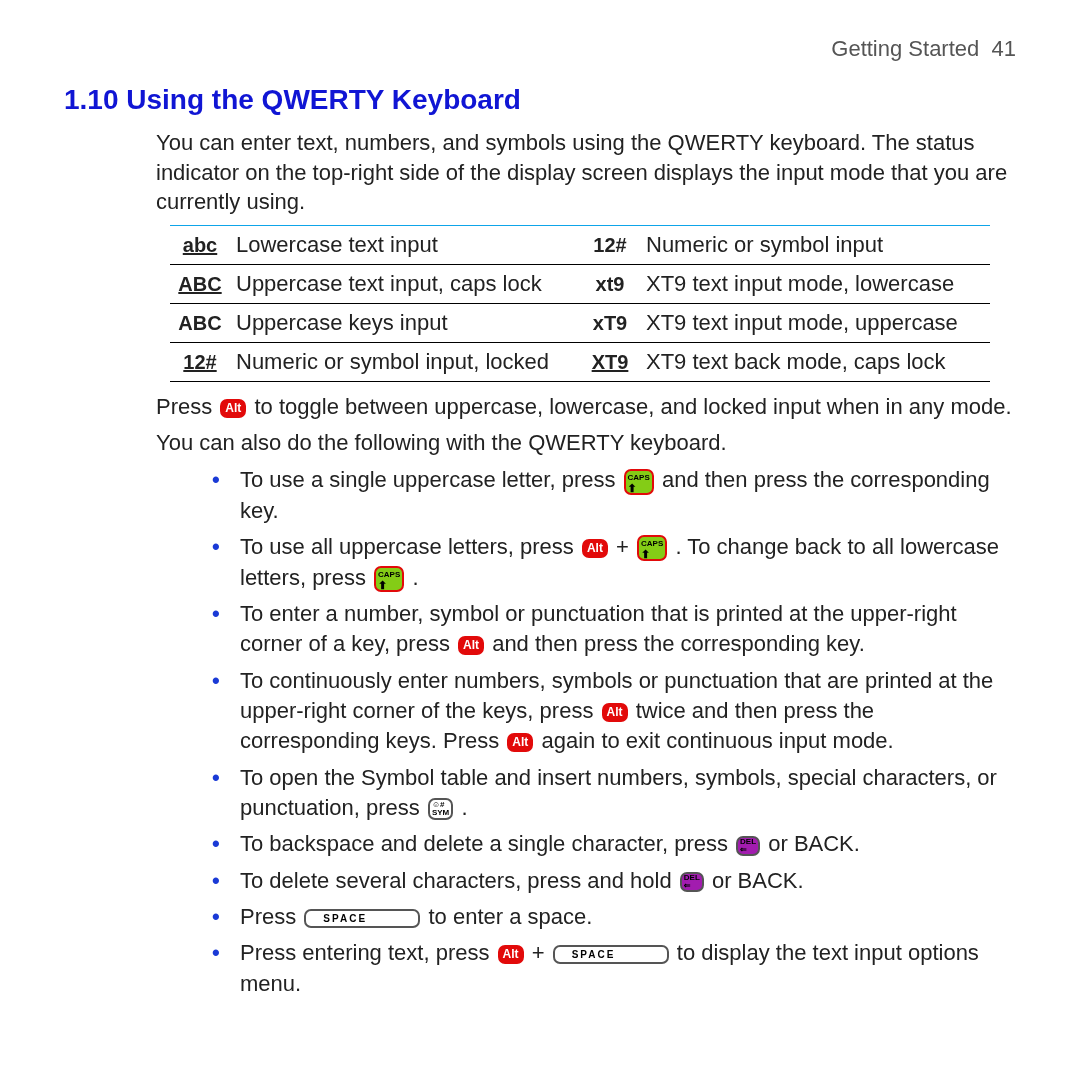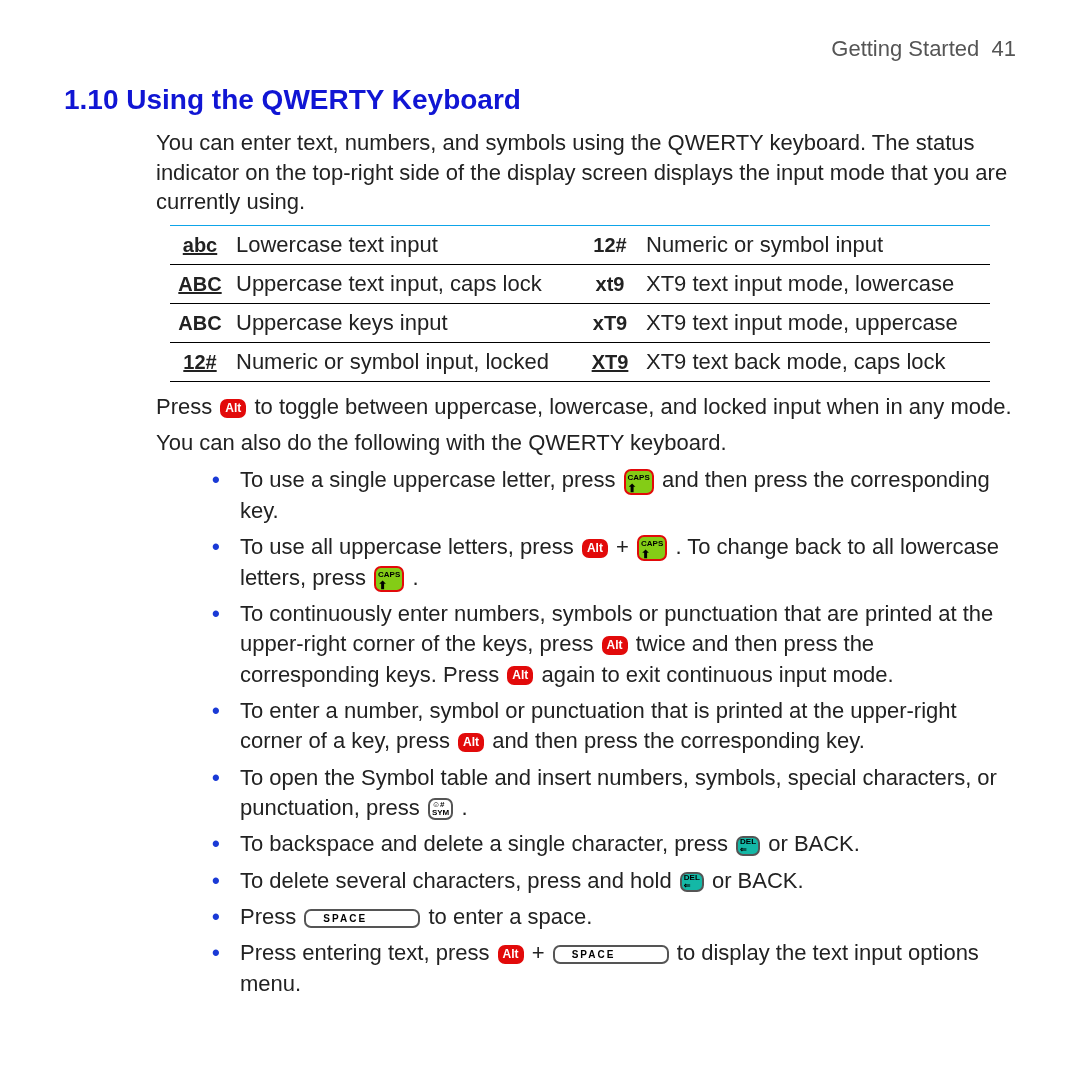--- a/index.html
+++ b/index.html
@@ -25,21 +25,21 @@
   ul.b li::before{content:"•";color:#1a3ad6;position:absolute;left:8px;top:0;font-weight:700;}
 
   .key{display:inline-block;vertical-align:middle;border:2px solid #e20a0a;
        border-radius:7px;background:#e20a0a;color:#fff;font-size:12px;font-weight:700;
        padding:1px 3px;min-width:15px;text-align:left;line-height:13px;margin:0 2px;}
   .key.gray{border-color:#555;background:#fff;color:#000;}
   .key.wide{min-width:78px;padding:1px 17px;font-size:10px;letter-spacing:2px;}
   .key.caps{background:#84cc16;color:#000;font-size:8px;padding:0 2px;}
   .key.caps .arr{font-size:11px;display:block;line-height:9px;}
   .key.sym{background:#fff;color:#000;font-size:8px;padding:1px 2px;line-height:8px;}
-  .key.del{background:#14b8a6;color:#000;font-size:8px;padding:0 2px;line-height:8px;}
+  .key.del{background:#a21caf;color:#000;font-size:8px;padding:0 2px;line-height:8px;}
 </style>
 </head>
 <body>
 
 <div class="page">
 
   <div class="runhead">
     <span>Getting Started</span>&nbsp;&nbsp;<span>41</span>
   </div>
 
@@ -96,31 +96,31 @@
       <span>To use all uppercase letters, press </span>
       <span class="key">Alt</span>
       <span> + </span>
       <span class="key caps"><span>CAPS</span><span class="arr">⬆</span></span>
       <span>. To change back to all lowercase letters, press </span>
       <span class="key caps"><span>CAPS</span><span class="arr">⬆</span></span>
       <span>.</span>
     </li>
 
     <li>
+      <span>To enter a number, symbol or punctuation that is printed at the upper-right corner of a key, press </span>
+      <span class="key">Alt</span>
+      <span> and then press the corresponding key.</span>
+    </li>
+
+    <li>
       <span>To continuously enter numbers, symbols or punctuation that are printed at the upper-right corner of the keys, press </span>
       <span class="key">Alt</span>
       <span> twice and then press the corresponding keys. Press </span>
       <span class="key">Alt</span>
       <span> again to exit continuous input mode.</span>
-    </li>
-
-    <li>
-      <span>To enter a number, symbol or punctuation that is printed at the upper-right corner of a key, press </span>
-      <span class="key">Alt</span>
-      <span> and then press the corresponding key.</span>
     </li>
 
     <li>
       <span>To open the Symbol table and insert numbers, symbols, special characters, or punctuation, press </span>
       <span class="key sym gray"><span>☺#</span><br><span>SYM</span></span>
       <span>.</span>
     </li>
 
     <li>
       <span>To backspace and delete a single character, press </span>

